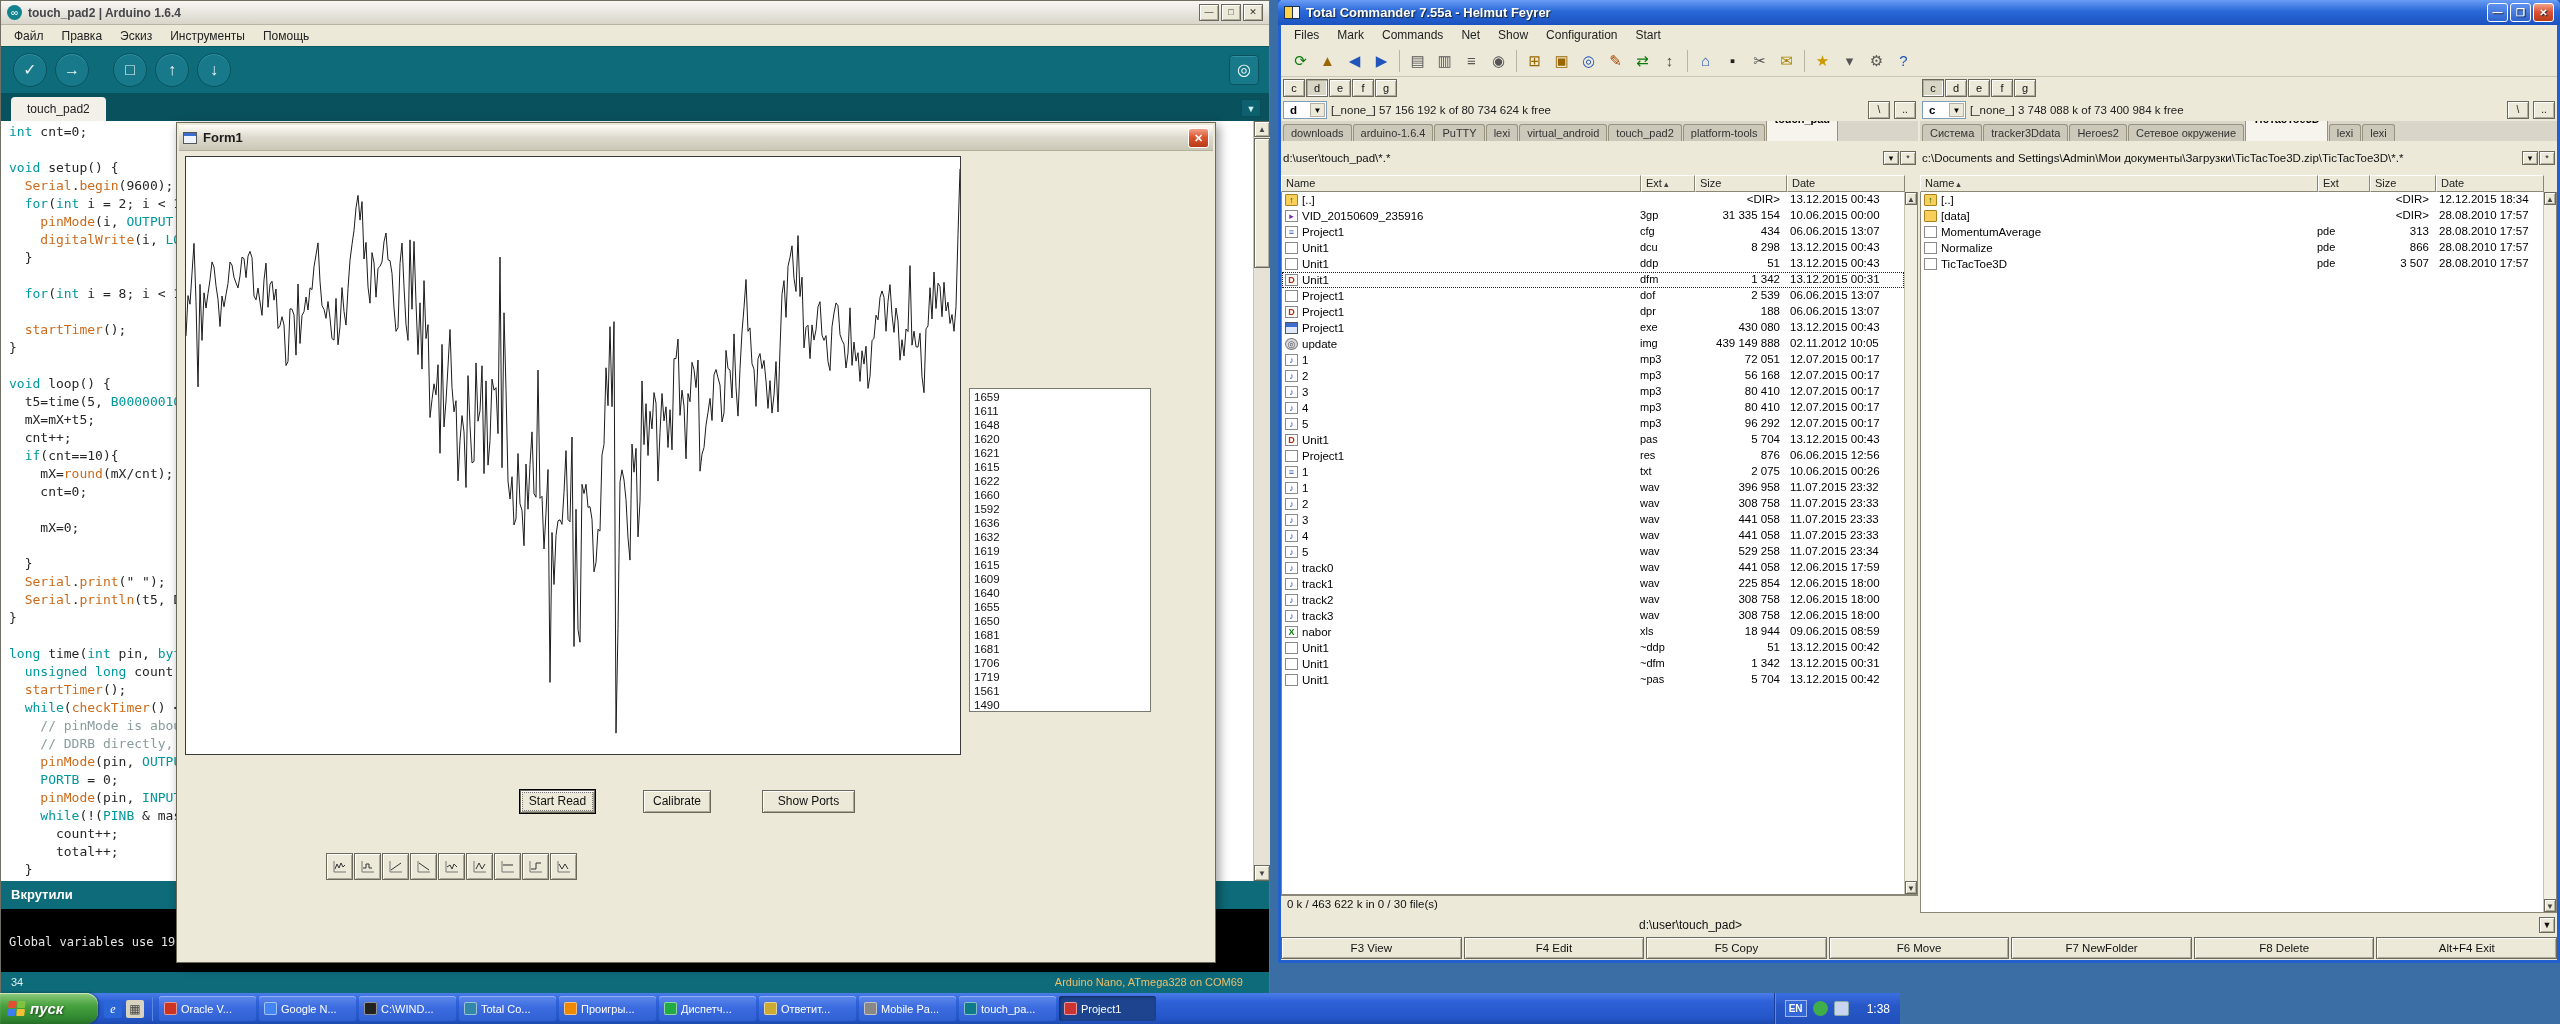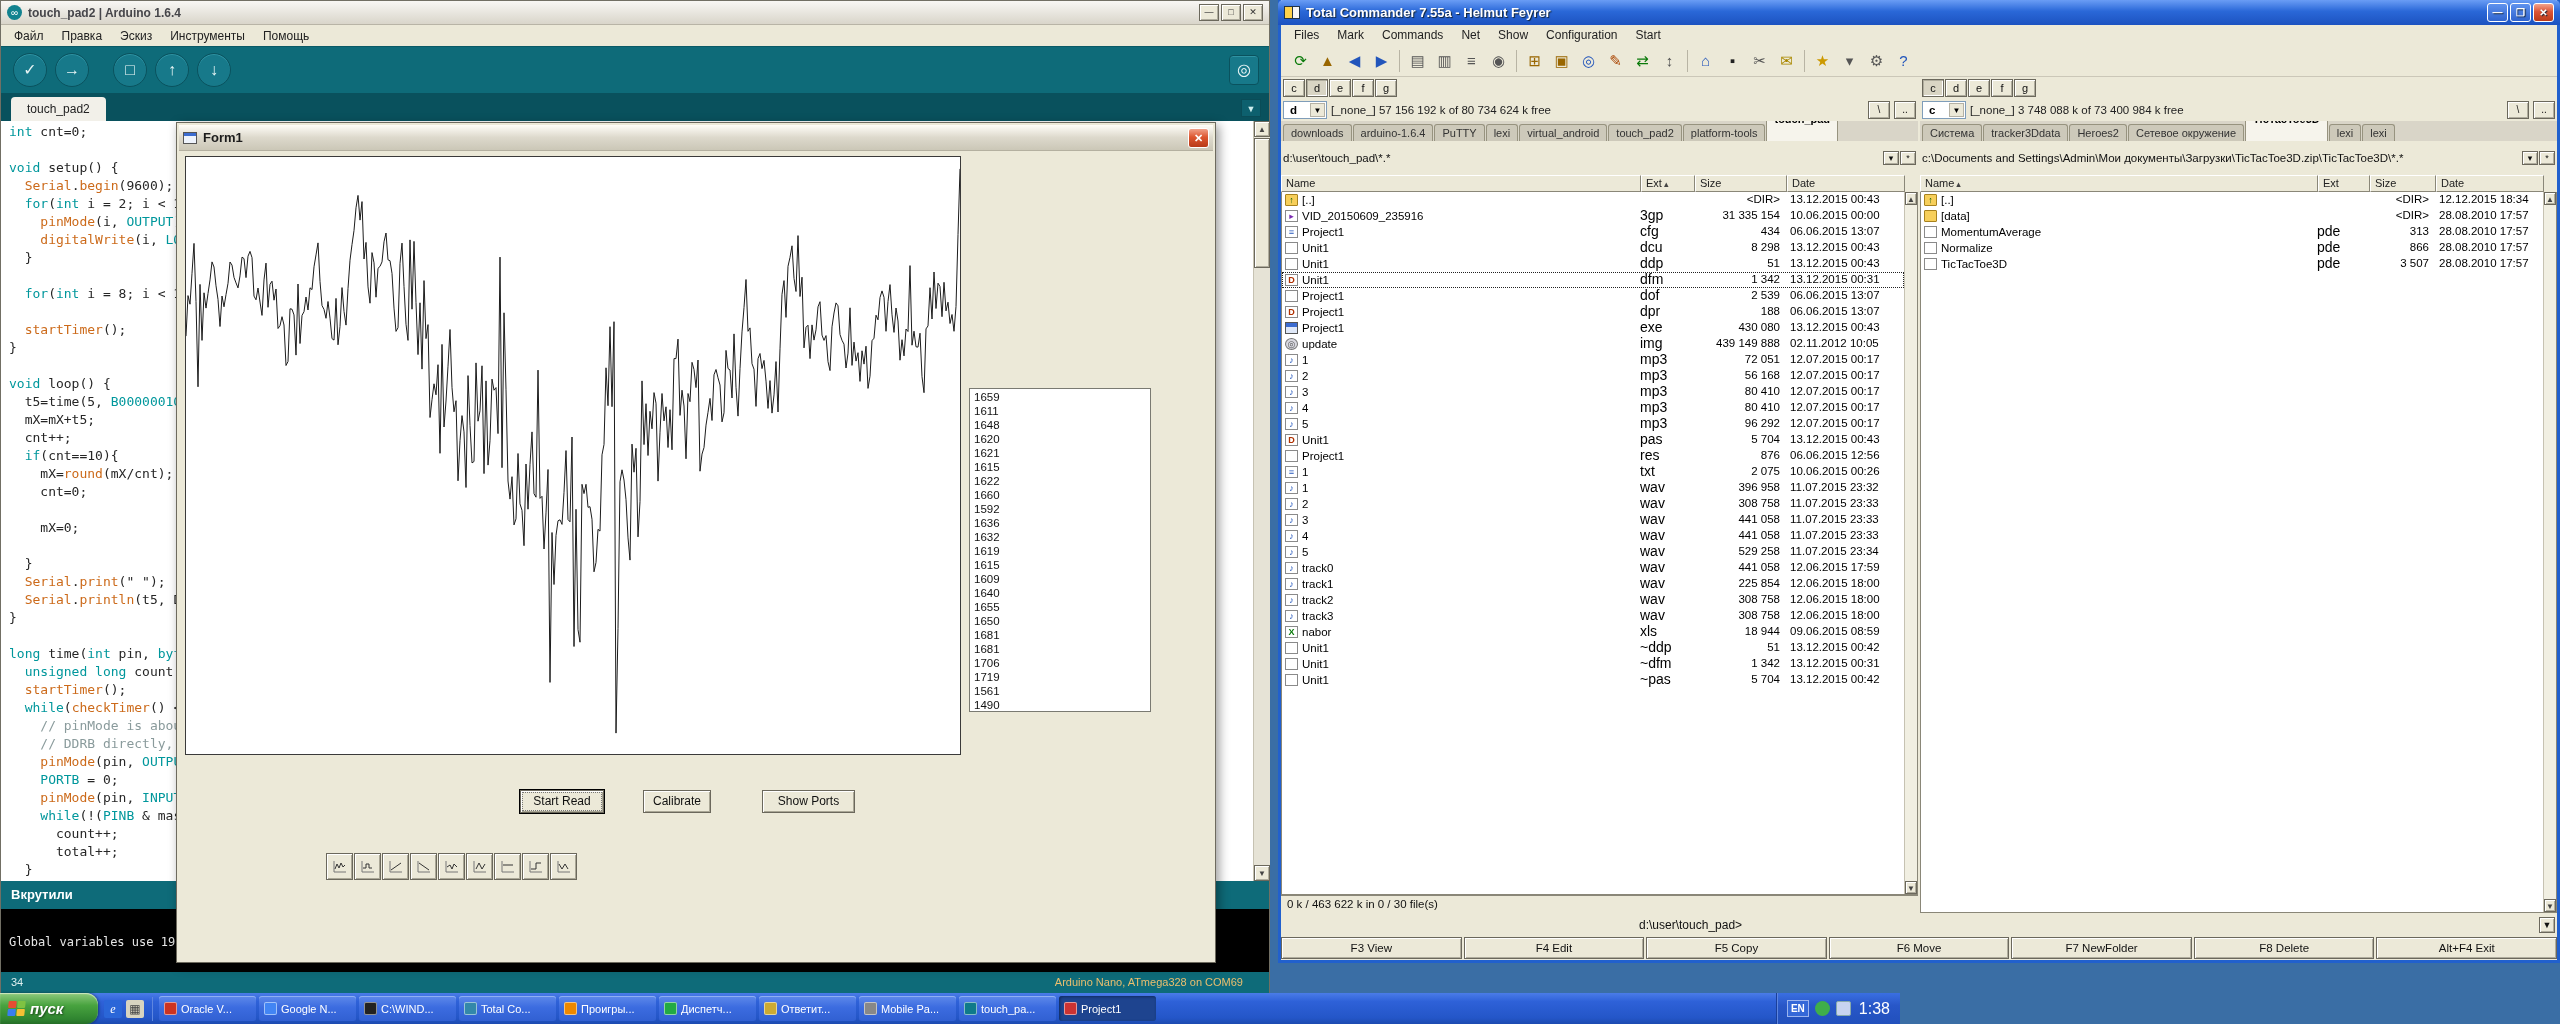--- a/index.html
+++ b/index.html
@@ -83,21 +83,21 @@
 .pbtns{margin-left:auto;display:flex;gap:1px}
 .pbtn{width:16px;height:14px;font-size:9px;line-height:12px;text-align:center;color:#111}
 .cols{display:grid;grid-template-columns:var(--cols)}
 .tc-headers{height:17px;background:#ece9d8;width:calc(100% - 13px)}
 .hcell{font-size:11px;padding:1px 4px;border:1px solid;border-color:#fff #8a8778 #8a8778 #fff;background:#ece9d8;color:#222;overflow:hidden;white-space:nowrap}
 .sort{font-style:normal;margin-left:2px;color:#444;font-size:9px}
 .tc-list{flex:1;background:#fff;border:1px solid #8a8778;border-top:none;position:relative;overflow:hidden}
 .frow{height:16px;line-height:15px;width:calc(100% - 13px);cursor:default}
 .frow.cursor{outline:1px dotted #222;outline-offset:-1px}
 .ncell{display:flex;align-items:center;gap:4px;padding-left:3px;overflow:hidden;white-space:nowrap;font-size:11.5px;color:#000}
-.ecell{font-size:14px;color:#000;overflow:hidden;white-space:nowrap}
+.ecell{font-size:11px;color:#000;overflow:hidden;white-space:nowrap}
 .scell{font-size:11.5px;text-align:right;padding-right:6px;white-space:nowrap;color:#000}
 .dcell{font-size:11.5px;padding-left:4px;white-space:nowrap;color:#000}
 .fi{width:13px;height:12px;display:inline-block;font-size:9px;line-height:10px;text-align:center;flex:0 0 auto;font-style:normal}
 .fi-updir,.fi-folder{background:#f7cf5a;border:1px solid #a8821e;border-radius:1px;color:#0a5a0a;font-weight:bold}
 .fi-page,.fi-text,.fi-music,.fi-excel,.fi-delphi,.fi-media{background:#fff;border:1px solid #8a8a8a}
 .fi-text{color:#2255bb}.fi-music{color:#2255bb}.fi-excel{color:#0a7a0a;font-weight:bold}
 .fi-delphi{color:#b03000;font-weight:bold}.fi-media{color:#7a2ab0}
 .fi-app{background:linear-gradient(180deg,#3c6cd0 0 4px,#dfe8f8 4px);border:1px solid #555}
 .fi-disk{background:#d8d8e0;border:1px solid #777;border-radius:50%;color:#555}
 .tc-scroll{position:absolute;right:0;top:0;bottom:0;width:13px;background:#f1efe2;border-left:1px solid #c6c2b2}
@@ -119,21 +119,21 @@
 .ql-ico{width:18px;height:18px;border-radius:2px;font-size:12px;text-align:center;line-height:18px;color:#fff}
 .tb-sep2{width:1px;height:24px;background:#1a3f9a;border-right:1px solid #5e86e0;margin:0 2px}
 #tb-tasks{display:flex;gap:3px;margin-left:4px;flex:1;align-items:center;overflow:hidden}
 .tb-task{width:97px;height:25px;border-radius:3px;background:linear-gradient(180deg,#5e89ea,#3c6ce0 45%,#3160d2);box-shadow:inset 0 1px 0 #8fb0f2;display:flex;align-items:center;gap:4px;padding:0 5px;color:#fff;font-size:11px;overflow:hidden;flex:0 0 auto}
 .tb-task.active{background:#1e448f;box-shadow:inset 1px 1px 3px #102a60}
 .tb-ico{width:13px;height:13px;border-radius:2px;flex:0 0 auto;border:1px solid rgba(255,255,255,.5)}
 .tb-lbl{white-space:nowrap;overflow:hidden}
 #tray{margin-left:auto;height:31px;display:flex;align-items:center;gap:6px;padding:0 10px;background:linear-gradient(180deg,#3a6fe2,#2857c8 40%,#2150bc);border-left:1px solid #1a3f9a;box-shadow:inset 1px 0 0 #5e86e0}
 .lang{width:22px;height:17px;background:#3468d8;border:1px solid #9ab4ee;color:#fff;font-size:10px;font-weight:bold;text-align:center;line-height:15px}
 .tray-ico{width:15px;height:15px;border-radius:2px}
-.clock{color:#fff;font-size:16px;margin-left:2px}
+.clock{color:#fff;font-size:12px;margin-left:12px}
 </style>
 </head>
 <body>
 
 <div id="screen">
 
   <div id="ard" class="win">
     <div class="ard-title">
       <span class="ard-ico">∞</span>
       <span class="ttl">touch_pad2 | Arduino 1.6.4</span>
@@ -739,21 +739,21 @@
         <div class="lb-item">1655</div>
         <div class="lb-item">1650</div>
         <div class="lb-item">1681</div>
         <div class="lb-item">1681</div>
         <div class="lb-item">1706</div>
         <div class="lb-item">1719</div>
         <div class="lb-item">1561</div>
         <div class="lb-item">1490</div>
       </div>
     <div id="f1-buttons">
-        <button class="f1btn focused" style="left: 343px; width: 84px;">
+        <button class="f1btn focused" style="left: 343px; width: 75px;">
           <span class="f1btn-inner">Start Read</span>
         </button>
         <button class="f1btn" style="left: 466px; width: 68px;">
           <span class="f1btn-inner">Calibrate</span>
         </button>
         <button class="f1btn" style="left: 585px; width: 93px;">
           <span class="f1btn-inner">Show Ports</span>
         </button>
       </div>
     <div id="f1-minibar">

